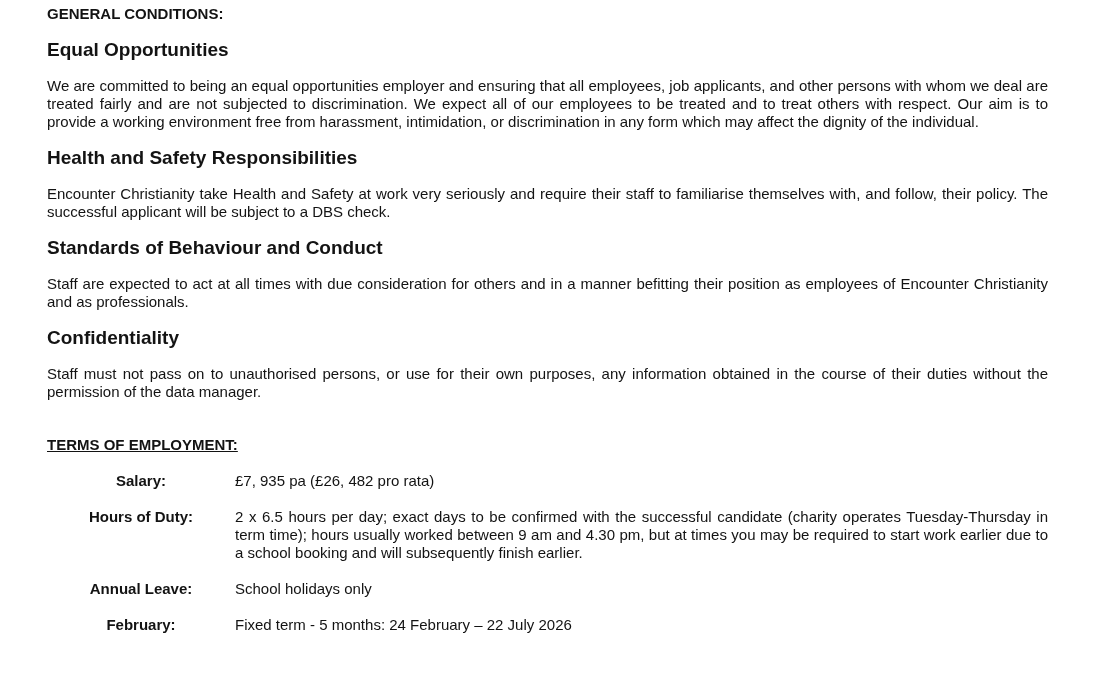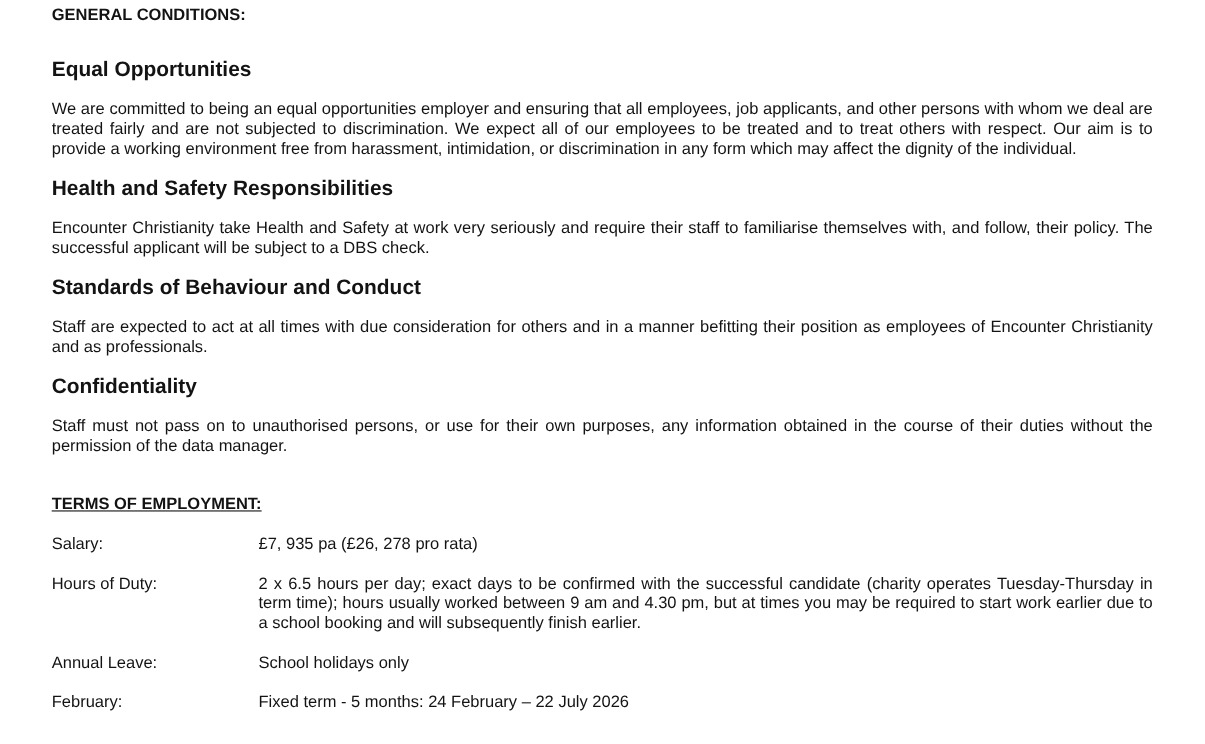--- a/index.html
+++ b/index.html
@@ -15,21 +15,21 @@
   }
   .page {
     padding: 5px 47px 0 47px;
     width: 1095px;
     height: 676px;
   }
   .heading {
     font-size: 15px;
     font-weight: bold;
     line-height: 18px;
-    margin-bottom: 32px;
+    margin-bottom: 18px;
   }
   .subheading {
     font-size: 19px;
     font-weight: bold;
     line-height: 18px;
     margin: 0 0 18px 0;
   }
   .para {
     text-align: justify;
     margin: 16px 0 18px 0;
@@ -37,21 +37,21 @@
   .terms-heading {
     text-decoration: underline;
     margin-top: 35px;
     margin-bottom: 18px;
   }
   .terms-grid {
     display: grid;
     grid-template-columns: 188px 1fr;
     row-gap: 18px;
   }
-  .term-label { font-weight: normal; }
+  .term-label { font-weight: bold; text-align: center; }
   .term-value { text-align: justify; }
 </style>
 </head>
 <body>
 
 <div class="page">
 
   <div class="heading">GENERAL CONDITIONS:</div>
 
   <div>
@@ -72,21 +72,21 @@
   <div>
     <div class="subheading">Confidentiality</div>
     <p class="para">Staff must not pass on to unauthorised persons, or use for their own purposes, any information obtained in the course of their duties without the permission of the data manager.</p>
   </div>
 
   <div class="heading terms-heading">TERMS OF EMPLOYMENT:</div>
 
   <div class="terms-grid">
 
     <div class="term-label">Salary:</div>
-    <div class="term-value">£7, 935 pa (£26, 278 pro rata)</div>
+    <div class="term-value">£7, 935 pa (£26, 482 pro rata)</div>
 
     <div class="term-label">Hours of Duty:</div>
     <div class="term-value">2 x 6.5 hours per day; exact days to be confirmed with the successful candidate (charity operates Tuesday-Thursday in term time); hours usually worked between 9 am and 4.30 pm, but at times you may be required to start work earlier due to a school booking and will subsequently finish earlier.</div>
 
     <div class="term-label">Annual Leave:</div>
     <div class="term-value">School holidays only</div>
 
     <div class="term-label">February:</div>
     <div class="term-value">Fixed term - 5 months: 24 February – 22 July 2026</div>
 

